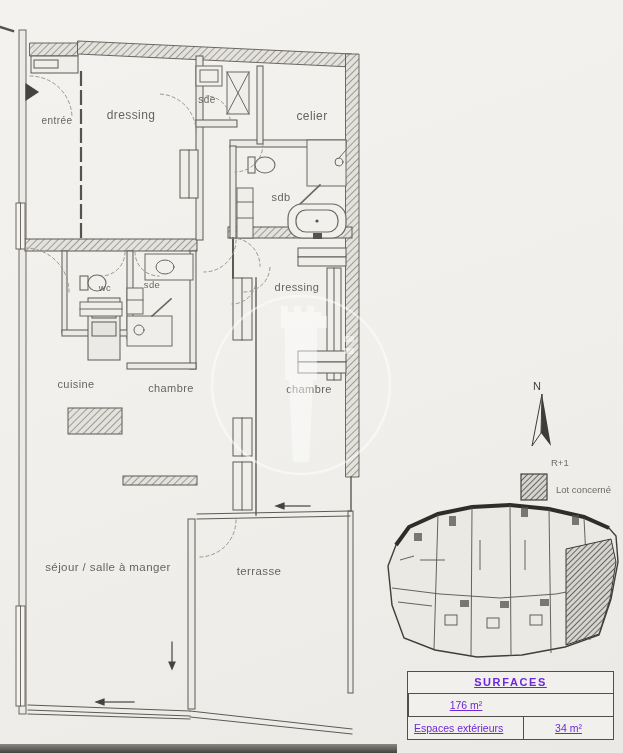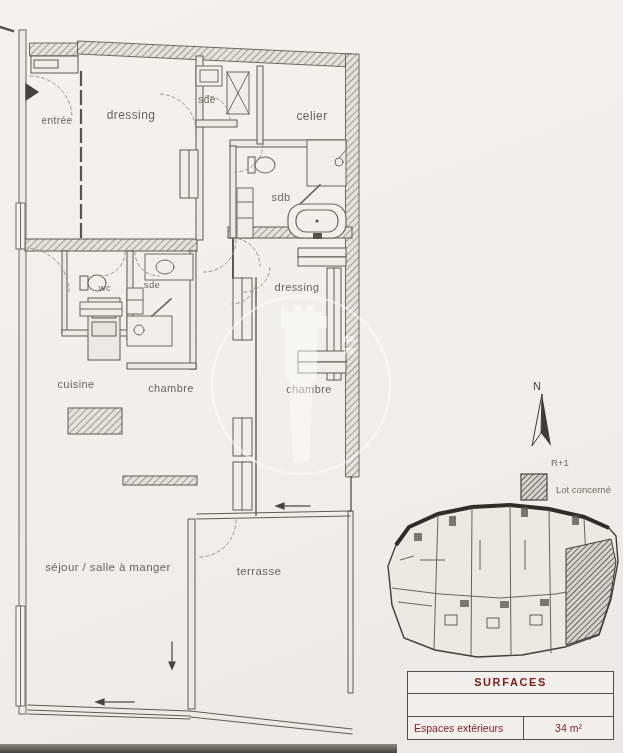--- a/index.html
+++ b/index.html
@@ -5,22 +5,23 @@
   html,body{margin:0;padding:0;background:#d8d6d2;}
   .page{
     position:relative;width:623px;height:753px;overflow:hidden;
     background:linear-gradient(160deg,#f3f2ef 0%,#f0efec 55%,#eae9e5 100%);
     font-family:"Liberation Sans",sans-serif;
   }
   svg{position:absolute;left:0;top:0;}
   .room-label{fill:#4d4b46;opacity:.85;letter-spacing:.4px;}
   .surfaces{
     position:absolute;left:407px;top:671px;width:207px;
-    border:1.6px solid #514f4a;background:#f1f0ed;color:#7f1d1d;
+    border:1.6px solid #514f4a;background:#f1f0ed;color:#6d28d9;
     box-sizing:border-box;
+    text-decoration:underline;
   }
   .surfaces .hd{
     height:21px;line-height:21px;text-align:center;font-size:11px;font-weight:bold;
     letter-spacing:1.6px;border-bottom:1.4px solid #514f4a;
   }
   .surfaces .row{
     display:grid;grid-template-columns:1fr 90px;height:22px;line-height:22px;
     border-bottom:1.4px solid #514f4a;font-size:10.5px;
   }
   .surfaces .row:last-child{border-bottom:none;}
@@ -257,20 +258,21 @@
       <rect x="500" y="601" width="9" height="7"></rect>
       <rect x="540" y="599" width="9" height="7"></rect>
     </g>
     <polygon points="566,549 611,539 616,562 610,599 599,634 566,645" fill="url(#hatchDark)" stroke="#3c3a36" stroke-width="1"></polygon>
   </g>
 </svg>
 
 <div class="surfaces">
   <div class="hd">SURFACES</div>
   <div class="row">
+    <div class="val">176 m²</div>
   </div>
   <div class="row">
     <div class="lab">Espaces extérieurs</div>
     <div class="val">34 m²</div>
   </div>
 </div>
 
 <div class="bottom-band"></div>
 </div>
 

